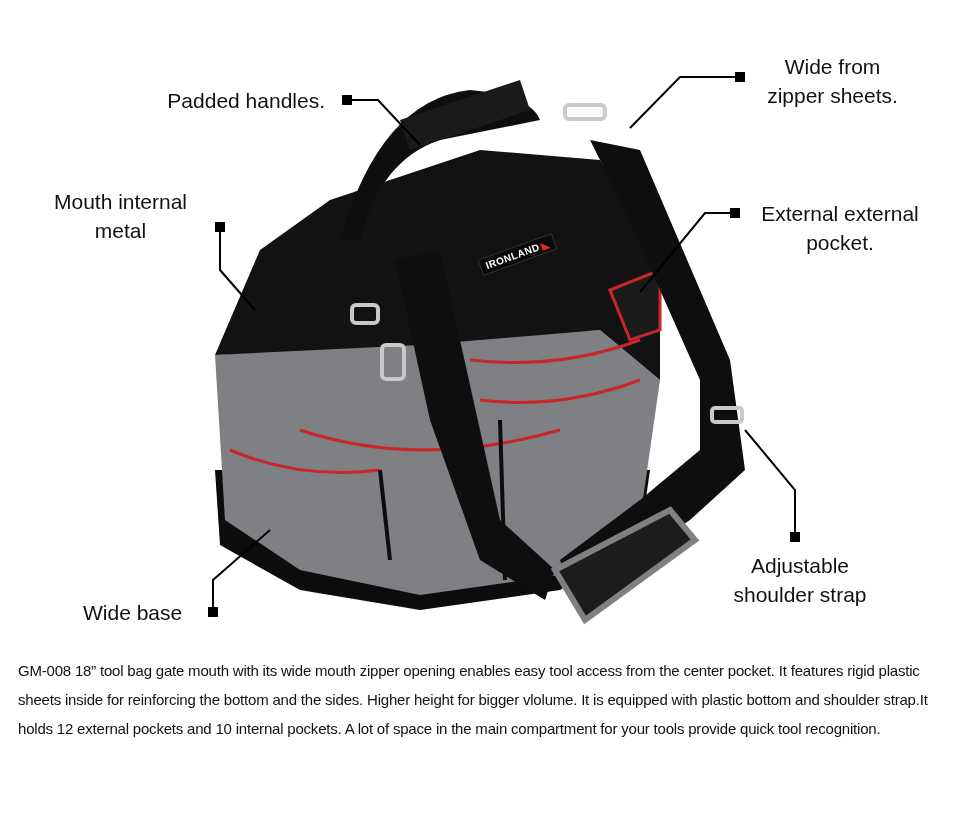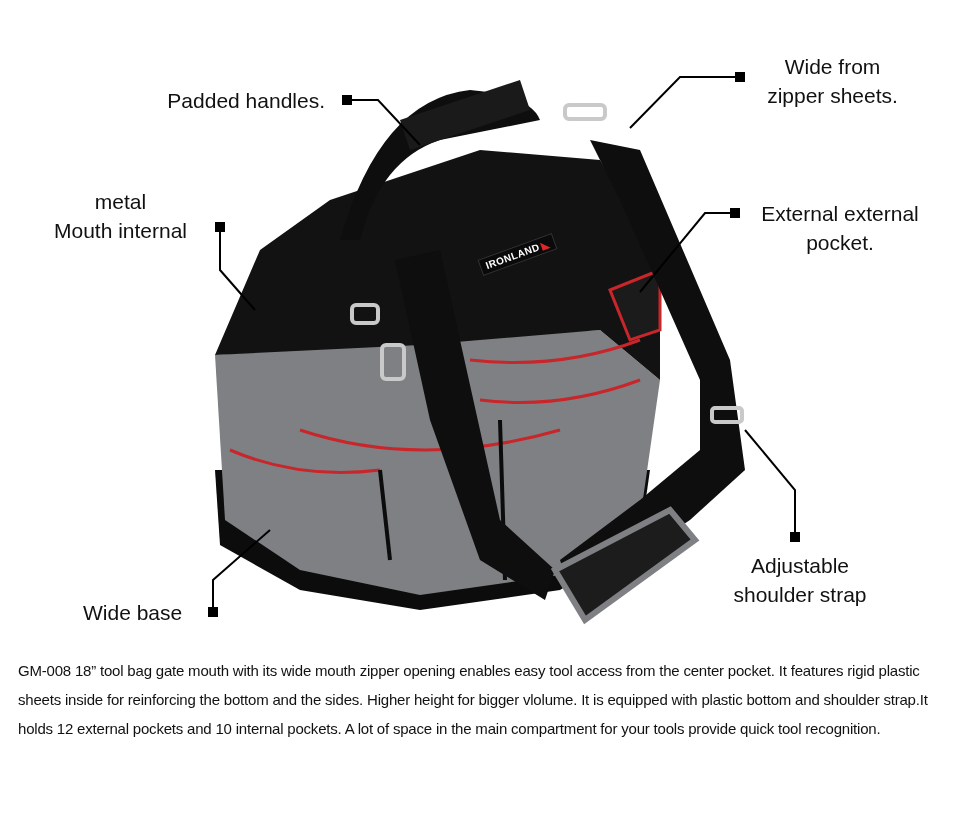--- a/index.html
+++ b/index.html
@@ -65,22 +65,22 @@
 <div class="dot" style="left:208px;top:607px;"></div>
 
 <div class="label right" style="left:120px;top:86px;width:205px;">
   <span>Padded handles.</span>
 </div>
 <div class="label" style="left:740px;top:52px;width:185px;">
   <div>Wide from</div>
   <div>zipper sheets.</div>
 </div>
 <div class="label" style="left:28px;top:187px;width:185px;">
+  <div>Mouth internal</div>
   <div>metal</div>
-  <div>Mouth internal</div>
 </div>
 <div class="label" style="left:740px;top:199px;width:200px;">
   <div>External external</div>
   <div>pocket.</div>
 </div>
 <div class="label" style="left:705px;top:551px;width:190px;">
   <div>Adjustable</div>
   <div>shoulder strap</div>
 </div>
 <div class="label left" style="left:83px;top:598px;width:130px;">

